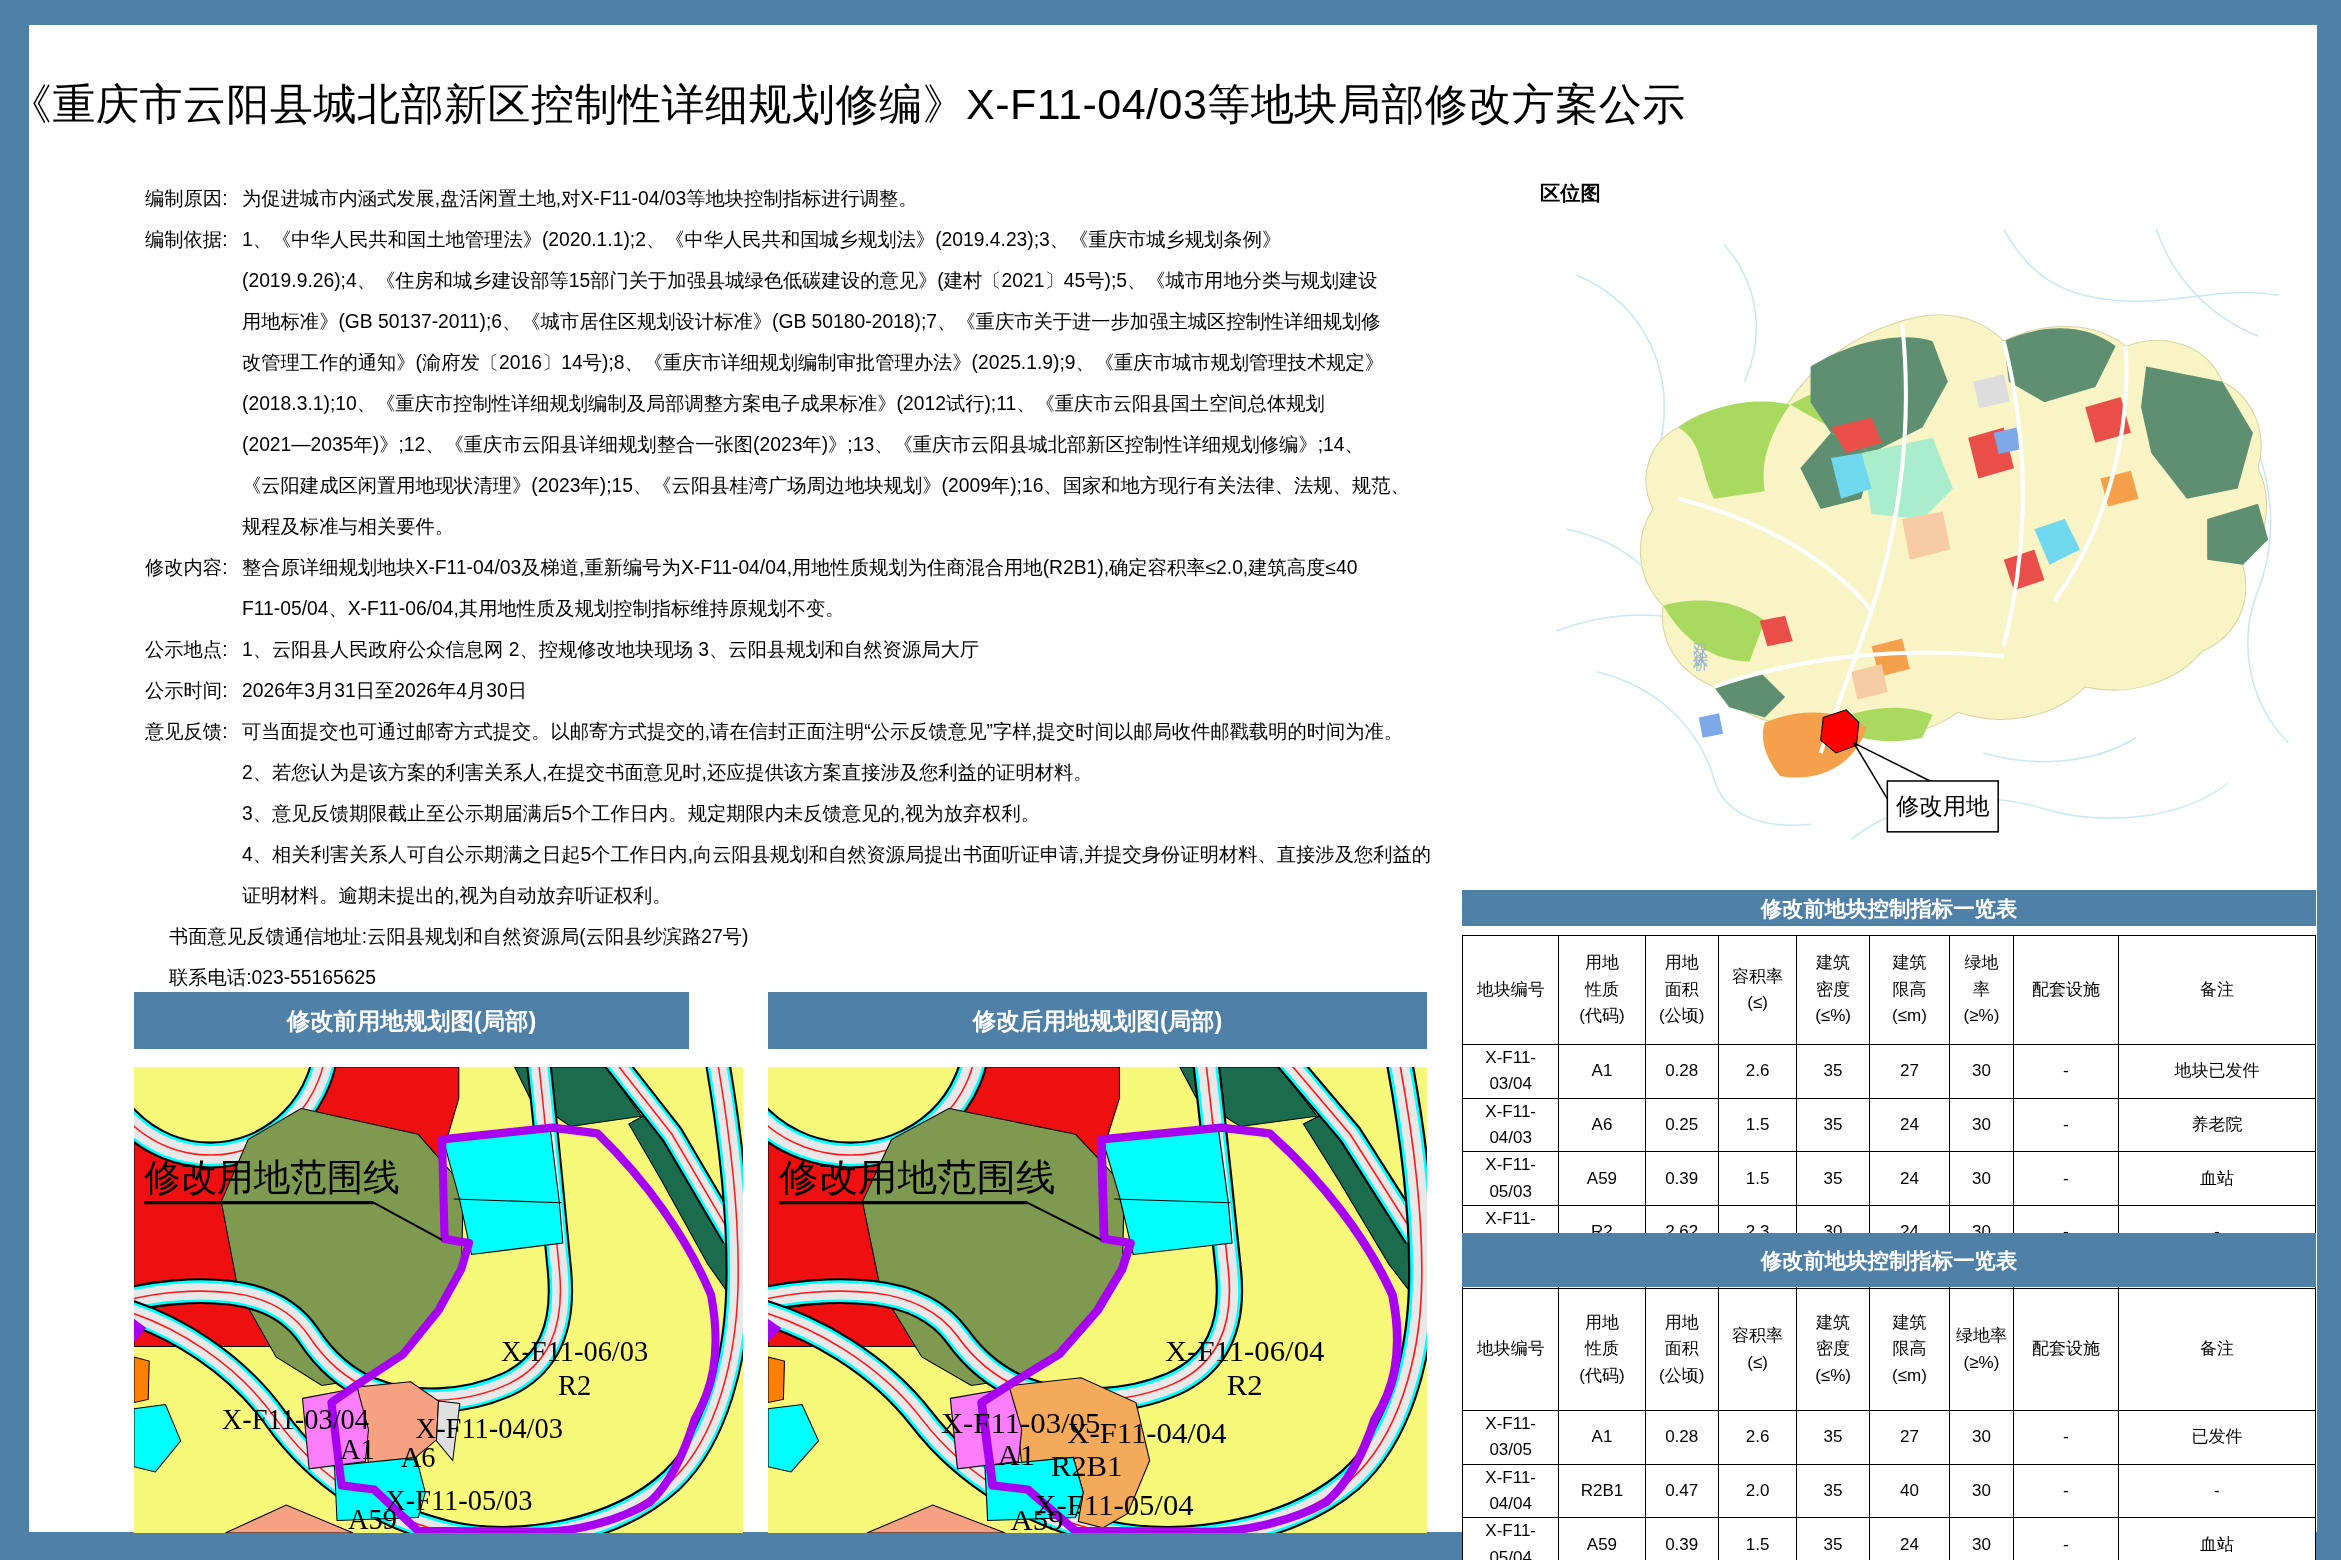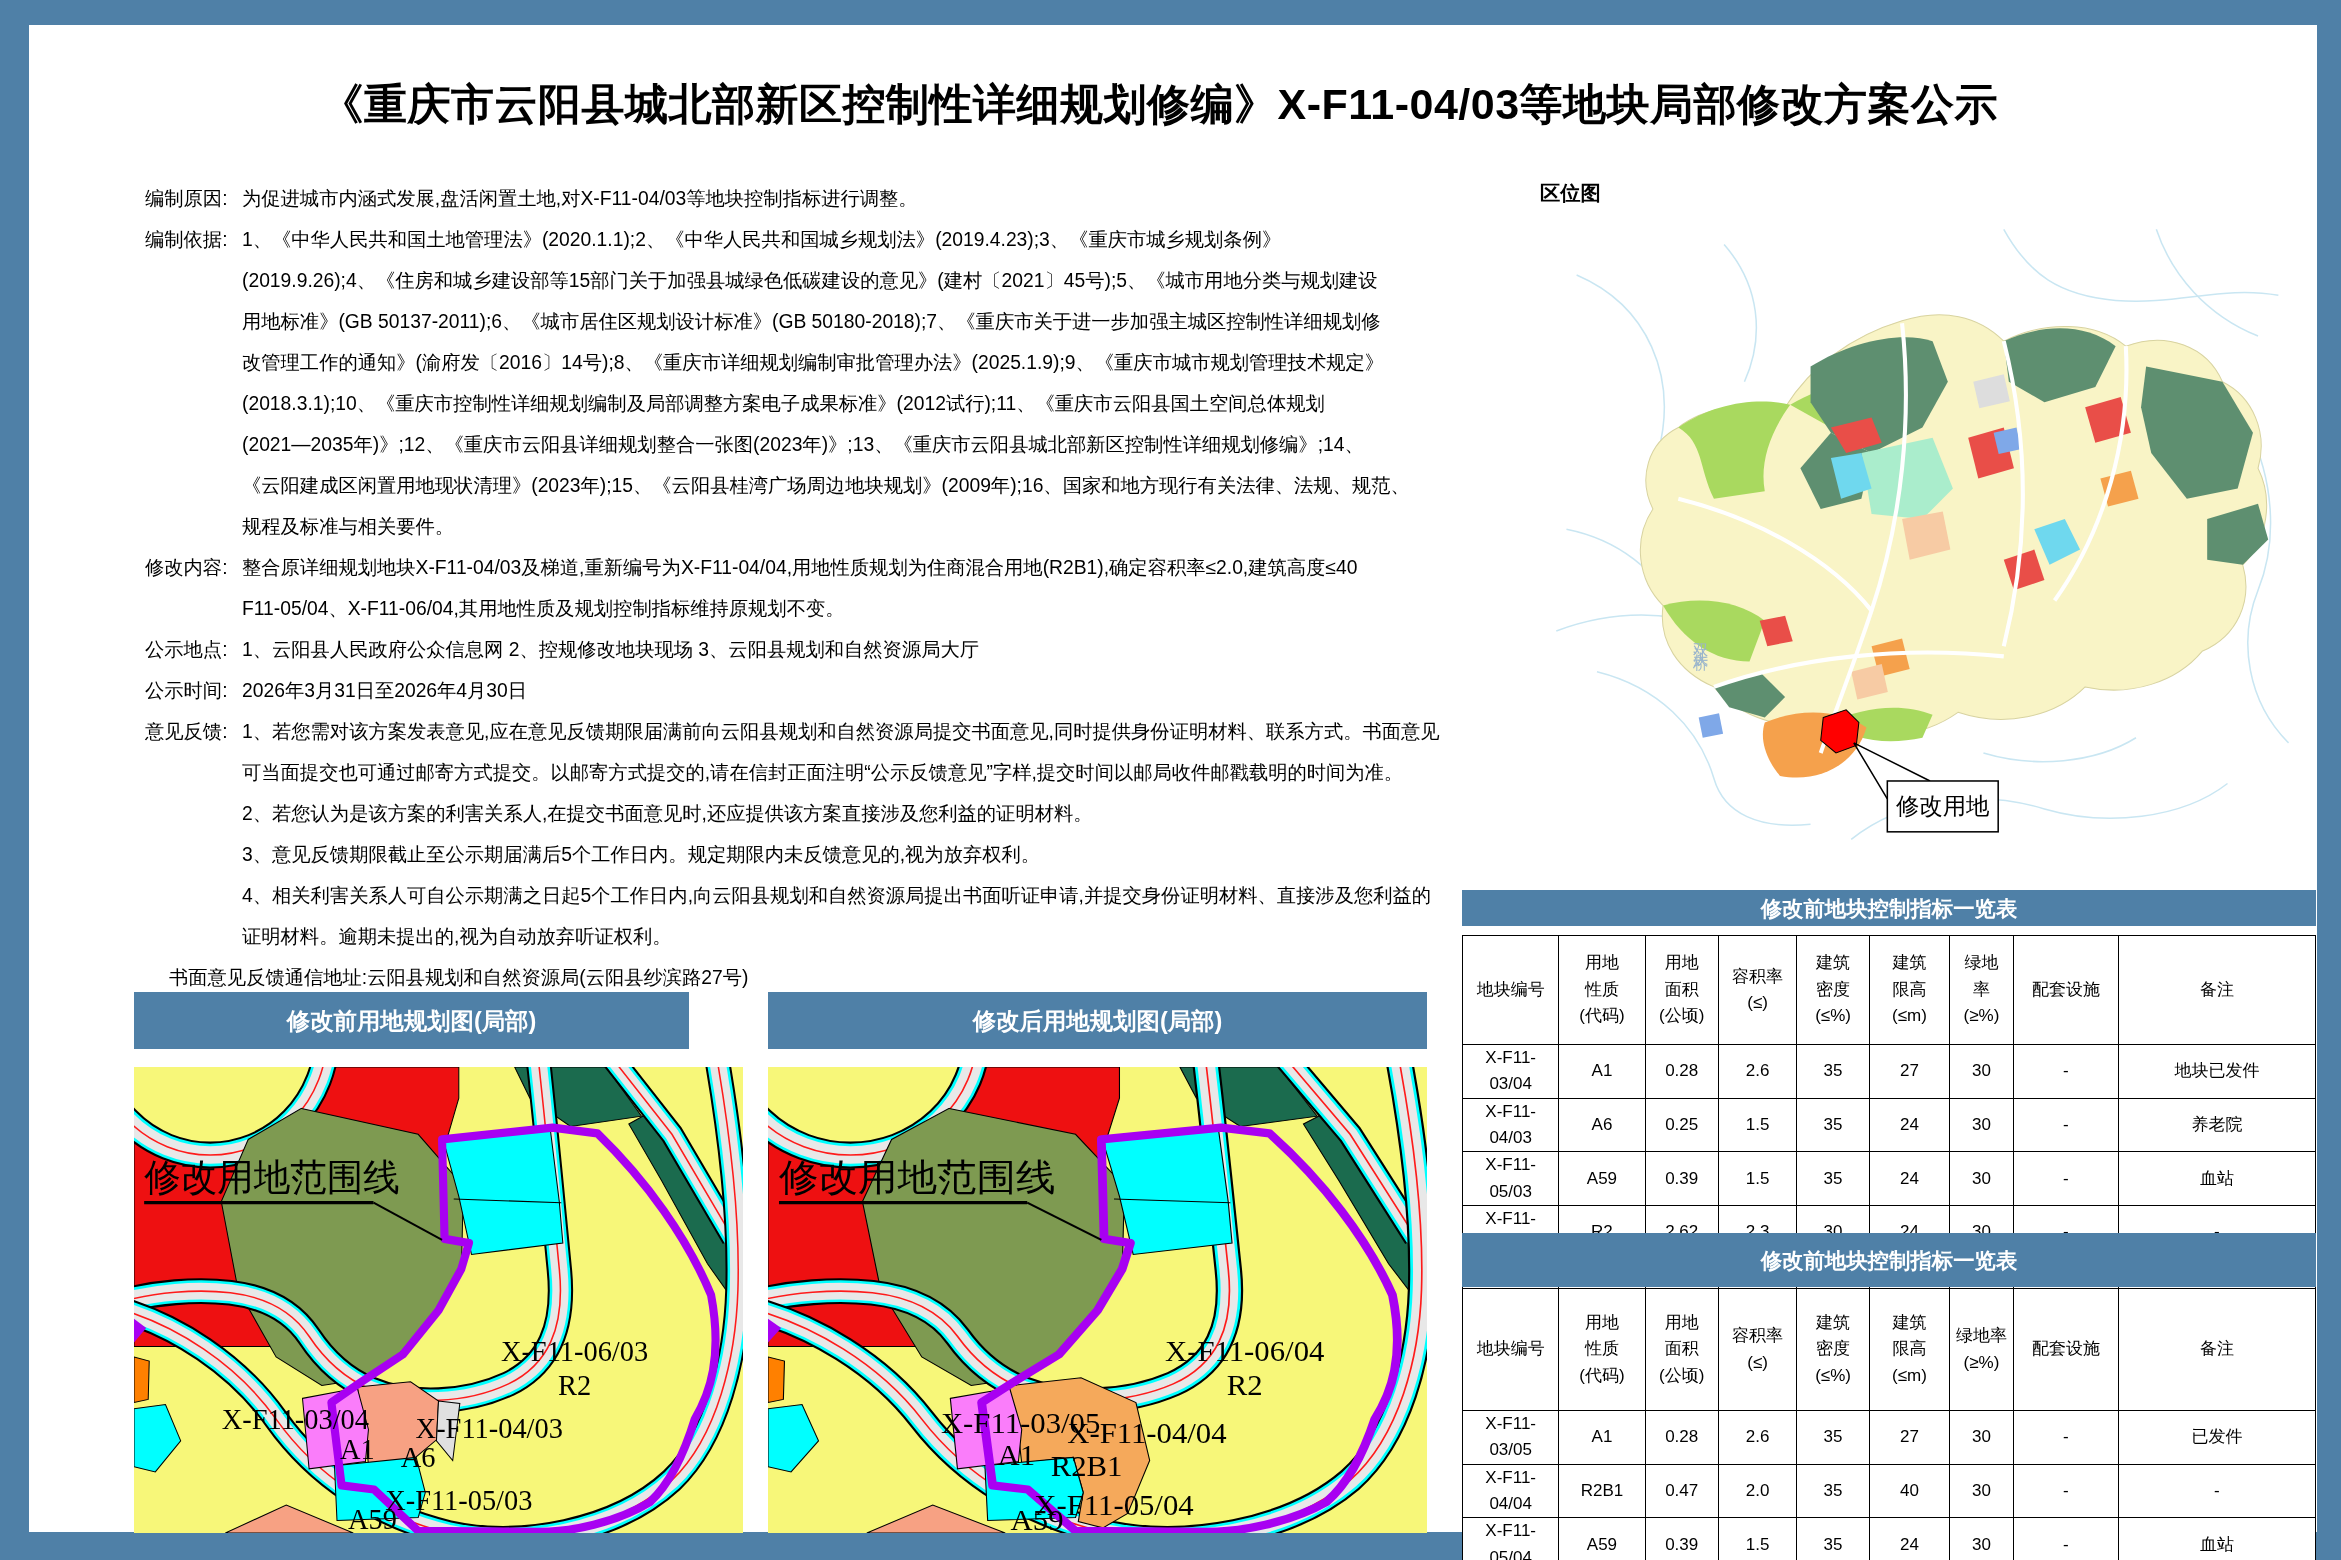--- a/index.html
+++ b/index.html
@@ -5,22 +5,22 @@
   html,body{margin:0;padding:0;}
   body{
     width:2342px;height:1561px;position:relative;overflow:hidden;
     background:#4f80a7;
     font-family:"Liberation Sans","DejaVu Sans",sans-serif;
     color:#000;
   }
   .sheet{position:absolute;left:29px;top:25.4px;width:2288px;height:1507px;background:#ffffff;}
 
   .page-title{
-    position:absolute;left:0;right:23.4px;top:76px;text-align:center;
-    font-size:43px;font-weight:bold;letter-spacing:0.5px;
+    position:absolute;left:0;right:23.4px;top:76px;
+    font-size:43px;font-weight:normal;letter-spacing:0.5px;padding-left:9px;
   }
 
   
   .textblock{position:absolute;left:145px;top:178px;width:1408px;font-size:19.3px;line-height:41px;}
   .para{position:relative;padding-left:97px;}
   .para.wide{padding-left:0;margin-left:24px;}
   .plabel{position:absolute;left:0;top:0;white-space:nowrap;}
   .para.wide .plabel{position:static;}
   .para.wide .inlinetext{display:inline;}
   .tline{white-space:nowrap;}
@@ -94,21 +94,20 @@
     <span class="plabel">公示地点:</span>
     <div class="tline">1、云阳县人民政府公众信息网  2、控规修改地块现场  3、云阳县规划和自然资源局大厅</div>
   </div>
   <div class="para">
     <span class="plabel">公示时间:</span>
     <div class="tline">2026年3月31日至2026年4月30日</div>
   </div>
   <div class="para">
     <span class="plabel">意见反馈:</span>
     <div>
-        <div class="tline">1、若您需对该方案发表意见,应在意见反馈期限届满前向云阳县规划和自然资源局提交书面意见,同时提供身份证明材料、联系方式。书面意见</div>
         <div class="tline">可当面提交也可通过邮寄方式提交。以邮寄方式提交的,请在信封正面注明“公示反馈意见”字样,提交时间以邮局收件邮戳载明的时间为准。</div>
         <div class="tline">2、若您认为是该方案的利害关系人,在提交书面意见时,还应提供该方案直接涉及您利益的证明材料。</div>
         <div class="tline">3、意见反馈期限截止至公示期届满后5个工作日内。规定期限内未反馈意见的,视为放弃权利。</div>
         <div class="tline">4、相关利害关系人可自公示期满之日起5个工作日内,向云阳县规划和自然资源局提出书面听证申请,并提交身份证明材料、直接涉及您利益的</div>
         <div class="tline">证明材料。逾期未提出的,视为自动放弃听证权利。</div>
       </div>
   </div>
   <div class="para wide">
     <span class="plabel">书面意见反馈通信地址:</span><span class="inlinetext">云阳县规划和自然资源局(云阳县纱滨路27号)</span>
   </div>

